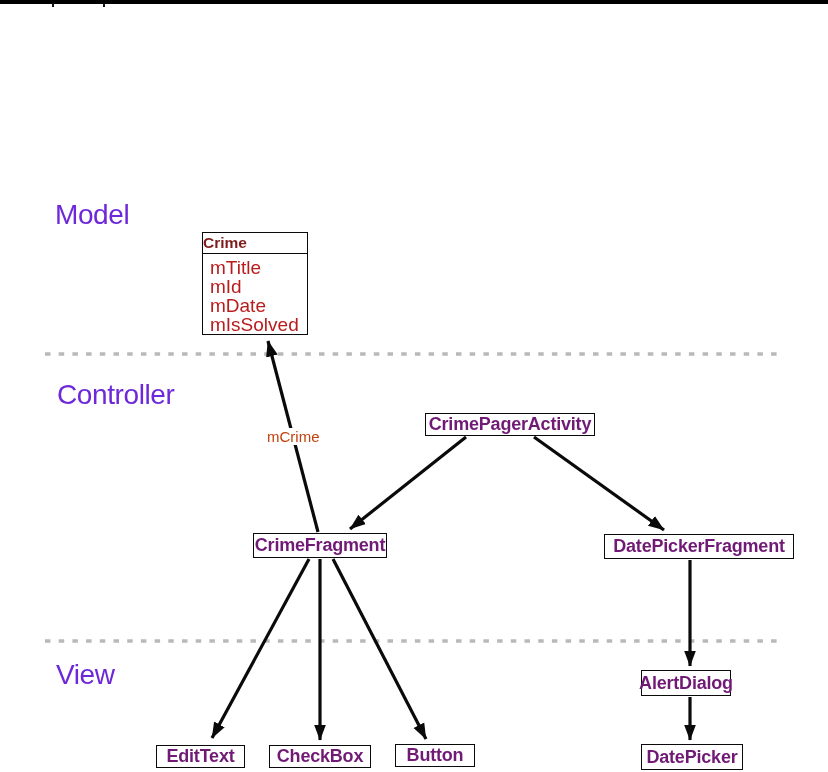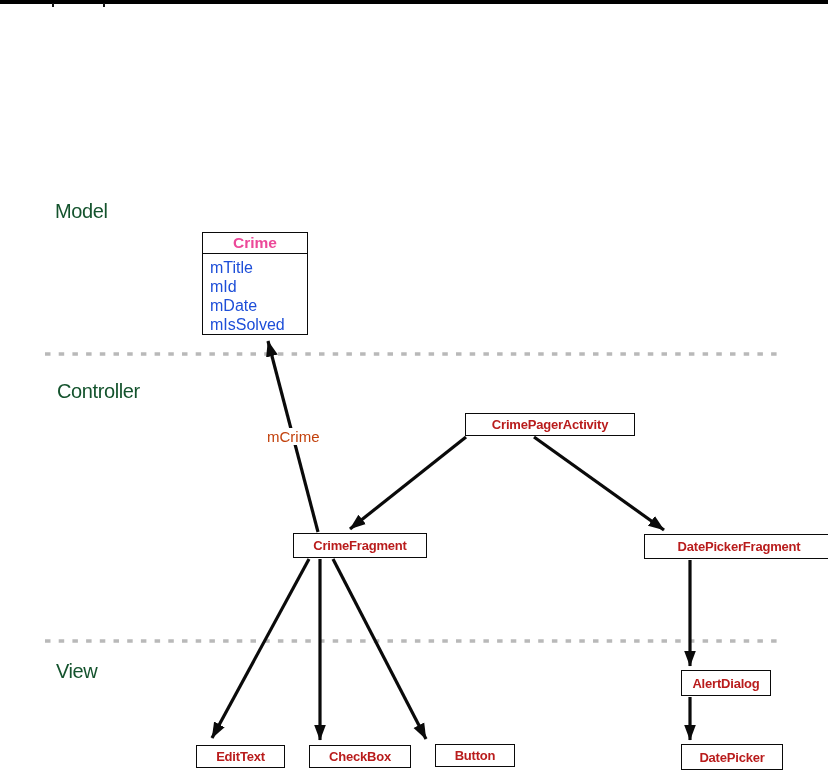--- a/index.html
+++ b/index.html
@@ -17,43 +17,43 @@
   .topbar {
     position: absolute; left: 0; top: 0;
     width: 828px; height: 4px; background: #000000;
   }
   .tick {
     position: absolute; top: 3px; width: 2px; height: 4px; background: #111111;
   }
   .wires { position: absolute; left: 0; top: 0; }
   .layer-label {
     position: absolute;
-    font-size: 20px; letter-spacing: -0.4px;
-    color: #14532d; line-height: 1.1;
+    font-size: 28px; letter-spacing: -0.4px;
+    color: #6d28d9; line-height: 1.1;
   }
   .node {
     position: absolute;
     border: 1.5px solid #0a0a0a; background: #ffffff;
     display: flex; align-items: center; justify-content: center;
-    font-weight: bold; font-size: 13px; letter-spacing: -0.2px;
-    color: #b91c1c; white-space: nowrap; margin-left: 40px;
+    font-weight: bold; font-size: 18px; letter-spacing: -0.2px;
+    color: #701a75; white-space: nowrap;
   }
   .class-box {
     position: absolute;
     border: 1.5px solid #0a0a0a; background: #ffffff;
   }
   .class-title {
     height: 21px; line-height: 20px;
     border-bottom: 1.5px solid #0a0a0a;
-    text-align: center; font-weight: bold; font-size: 15.5px;
-    color: #ec4899;
+    font-weight: bold; font-size: 15.5px;
+    color: #7f1d1d;
   }
   .class-fields {
     padding: 4px 4px 0 7px;
-    font-size: 16px; line-height: 19px; color: #1d4ed8;
+    font-size: 19px; line-height: 19px; color: #b91c1c;
   }
   .edge-label {
     position: absolute;
     font-size: 15px; color: #c2410c;
     background: #ffffff; padding: 0 2px;
     white-space: nowrap;
   }
 </style>
 </head>
 <body>

